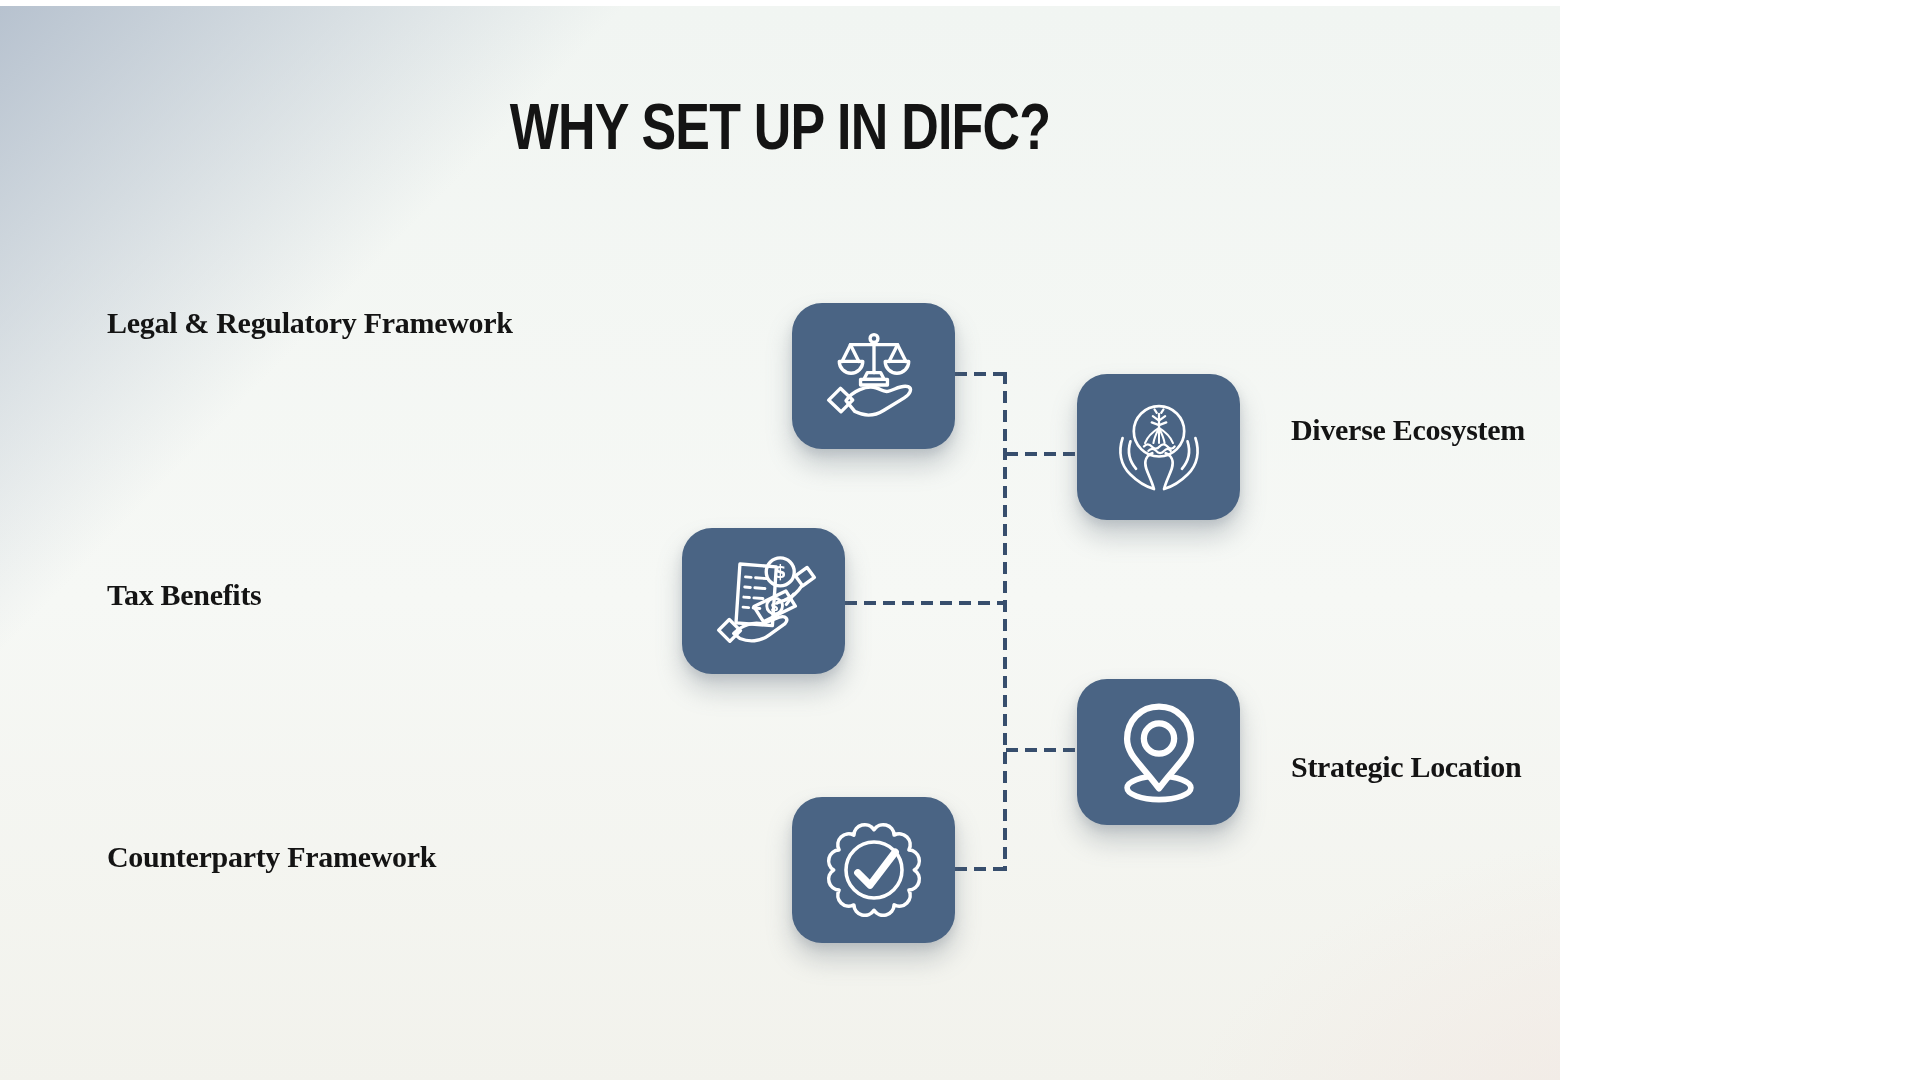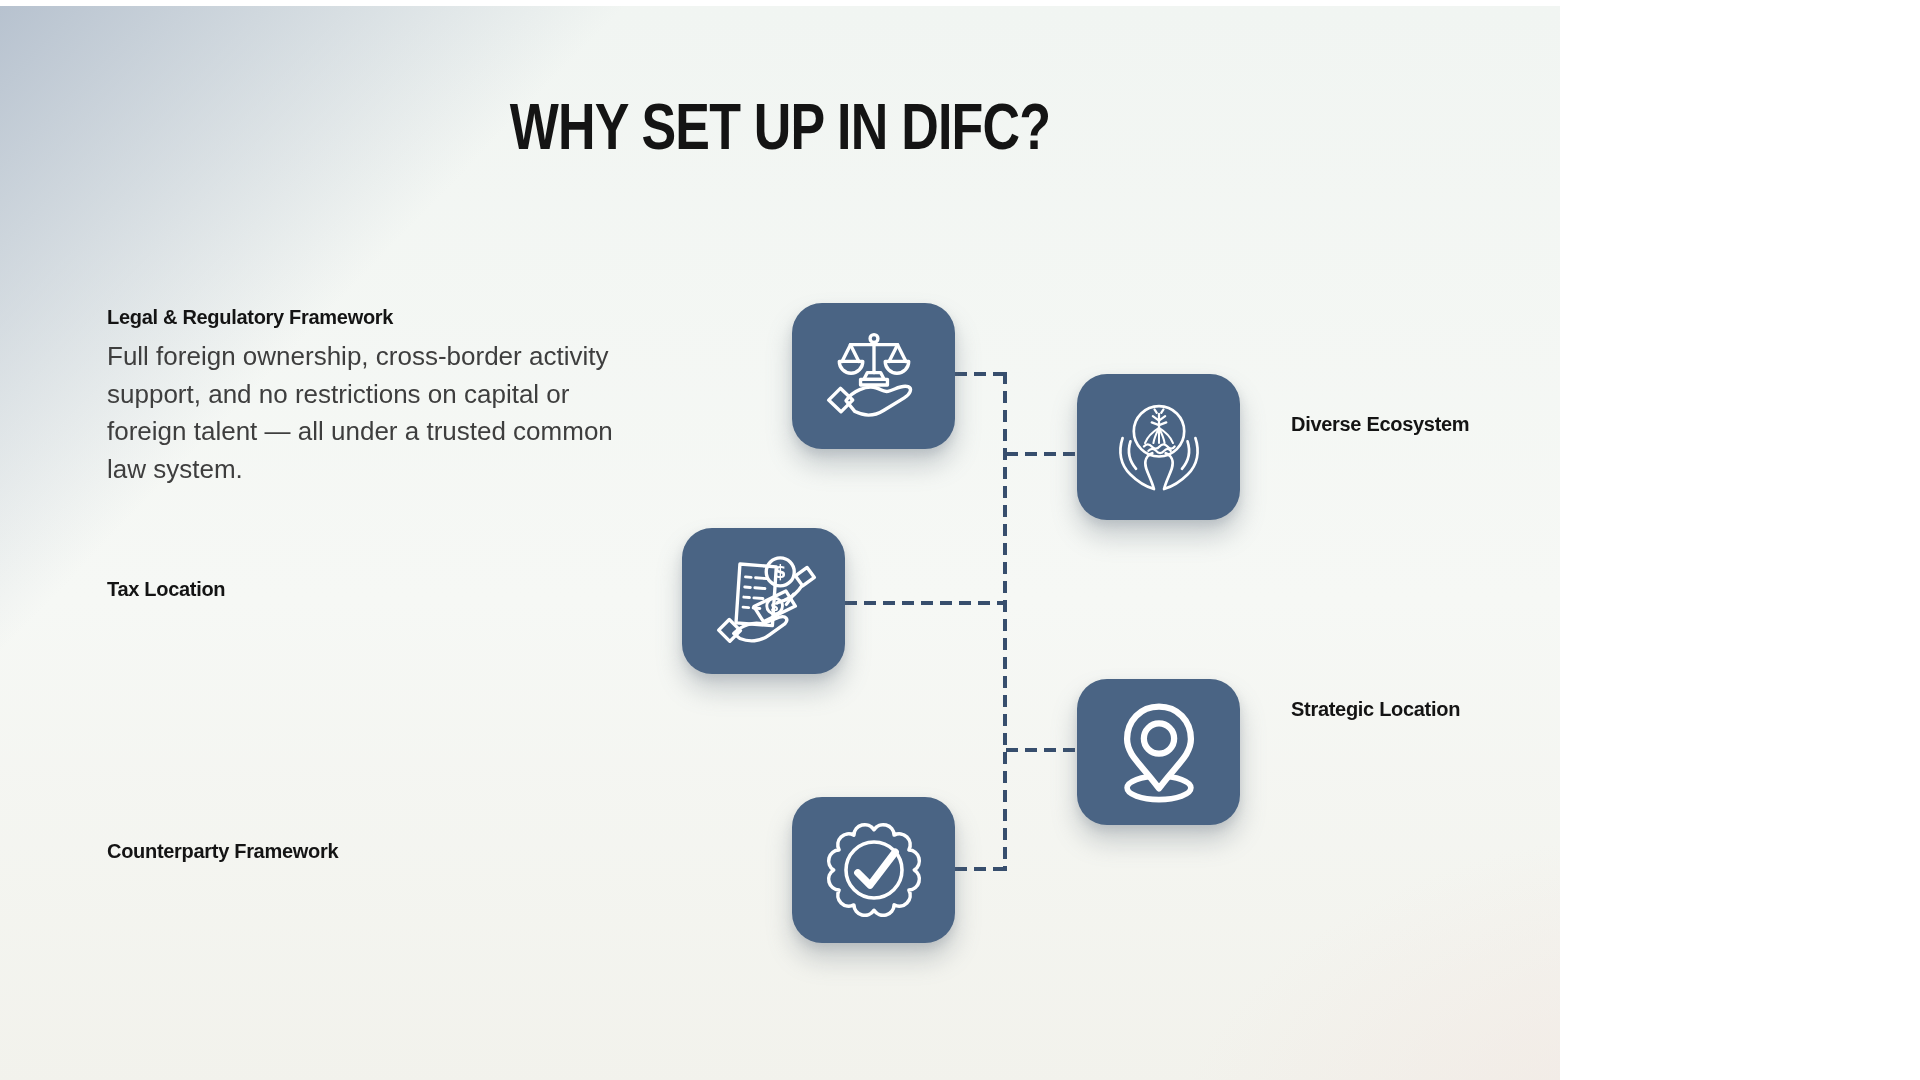--- a/index.html
+++ b/index.html
@@ -17,32 +17,32 @@
 
   .title {
     position:absolute; top:88px; left:0; right:0;
     text-align:center; font-size:65px; line-height:66px; font-weight:700;
     color:#141414; letter-spacing:-1px;
     transform:scaleX(0.8);
   }
 
   .benefit { position:absolute; }
   .benefit h2 {
-    font-size:20px; font-weight:700; color:#141414;
-    letter-spacing:-0.3px; margin-bottom:9px;
+    font-size:30px; font-weight:700; color:#141414;
+    letter-spacing:-0.3px; margin-bottom:9px;font-family:Liberation Serif, serif;
   }
   .benefit p {
     font-size:26px; line-height:37.5px; color:#3e3e3e; font-weight:400;
   }
 
   .b-legal        { left:107px;  top:300px; width:525px; }
   .b-tax          { left:107px;  top:572px; width:490px; }
   .b-counterparty { left:107px;  top:834px; width:470px; }
   .b-ecosystem    { left:1291px; top:407px; width:500px; }
-  .b-location     { left:1291px; top:692px; width:500px; }
+  .b-location     { left:1291px; top:744px; width:500px; }
 
   .tile {
     position:absolute; width:163px; height:146px;
     background:#4a6484; border-radius:30px;
     display:flex; align-items:center; justify-content:center;
     box-shadow:0 16px 26px rgba(106,118,132,.33), 0 5px 10px rgba(106,118,132,.18);
   }
   .t-legal        { left:792px;  top:297px; }
   .t-tax          { left:682px;  top:522px; }
   .t-counterparty { left:792px;  top:791px; }
@@ -75,25 +75,24 @@
 </style>
 </head>
 <body>
 
 <div class="canvas">
 
   <h1 class="title">WHY SET UP IN DIFC?</h1>
 
   <section class="benefit b-legal">
     <h2>Legal &amp; Regulatory Framework</h2>
-    <p>Full foreign ownership, cross-border activity support, and no restrictions on capital or foreign talent — all under a trusted common law system.</p>
   </section>
 
   <section class="benefit b-tax">
-    <h2>Tax Location</h2>
+    <h2>Tax Benefits</h2>
   </section>
 
   <section class="benefit b-counterparty">
     <h2>Counterparty Framework</h2>
   </section>
 
   <section class="benefit b-ecosystem">
     <h2>Diverse Ecosystem</h2>
   </section>
 

